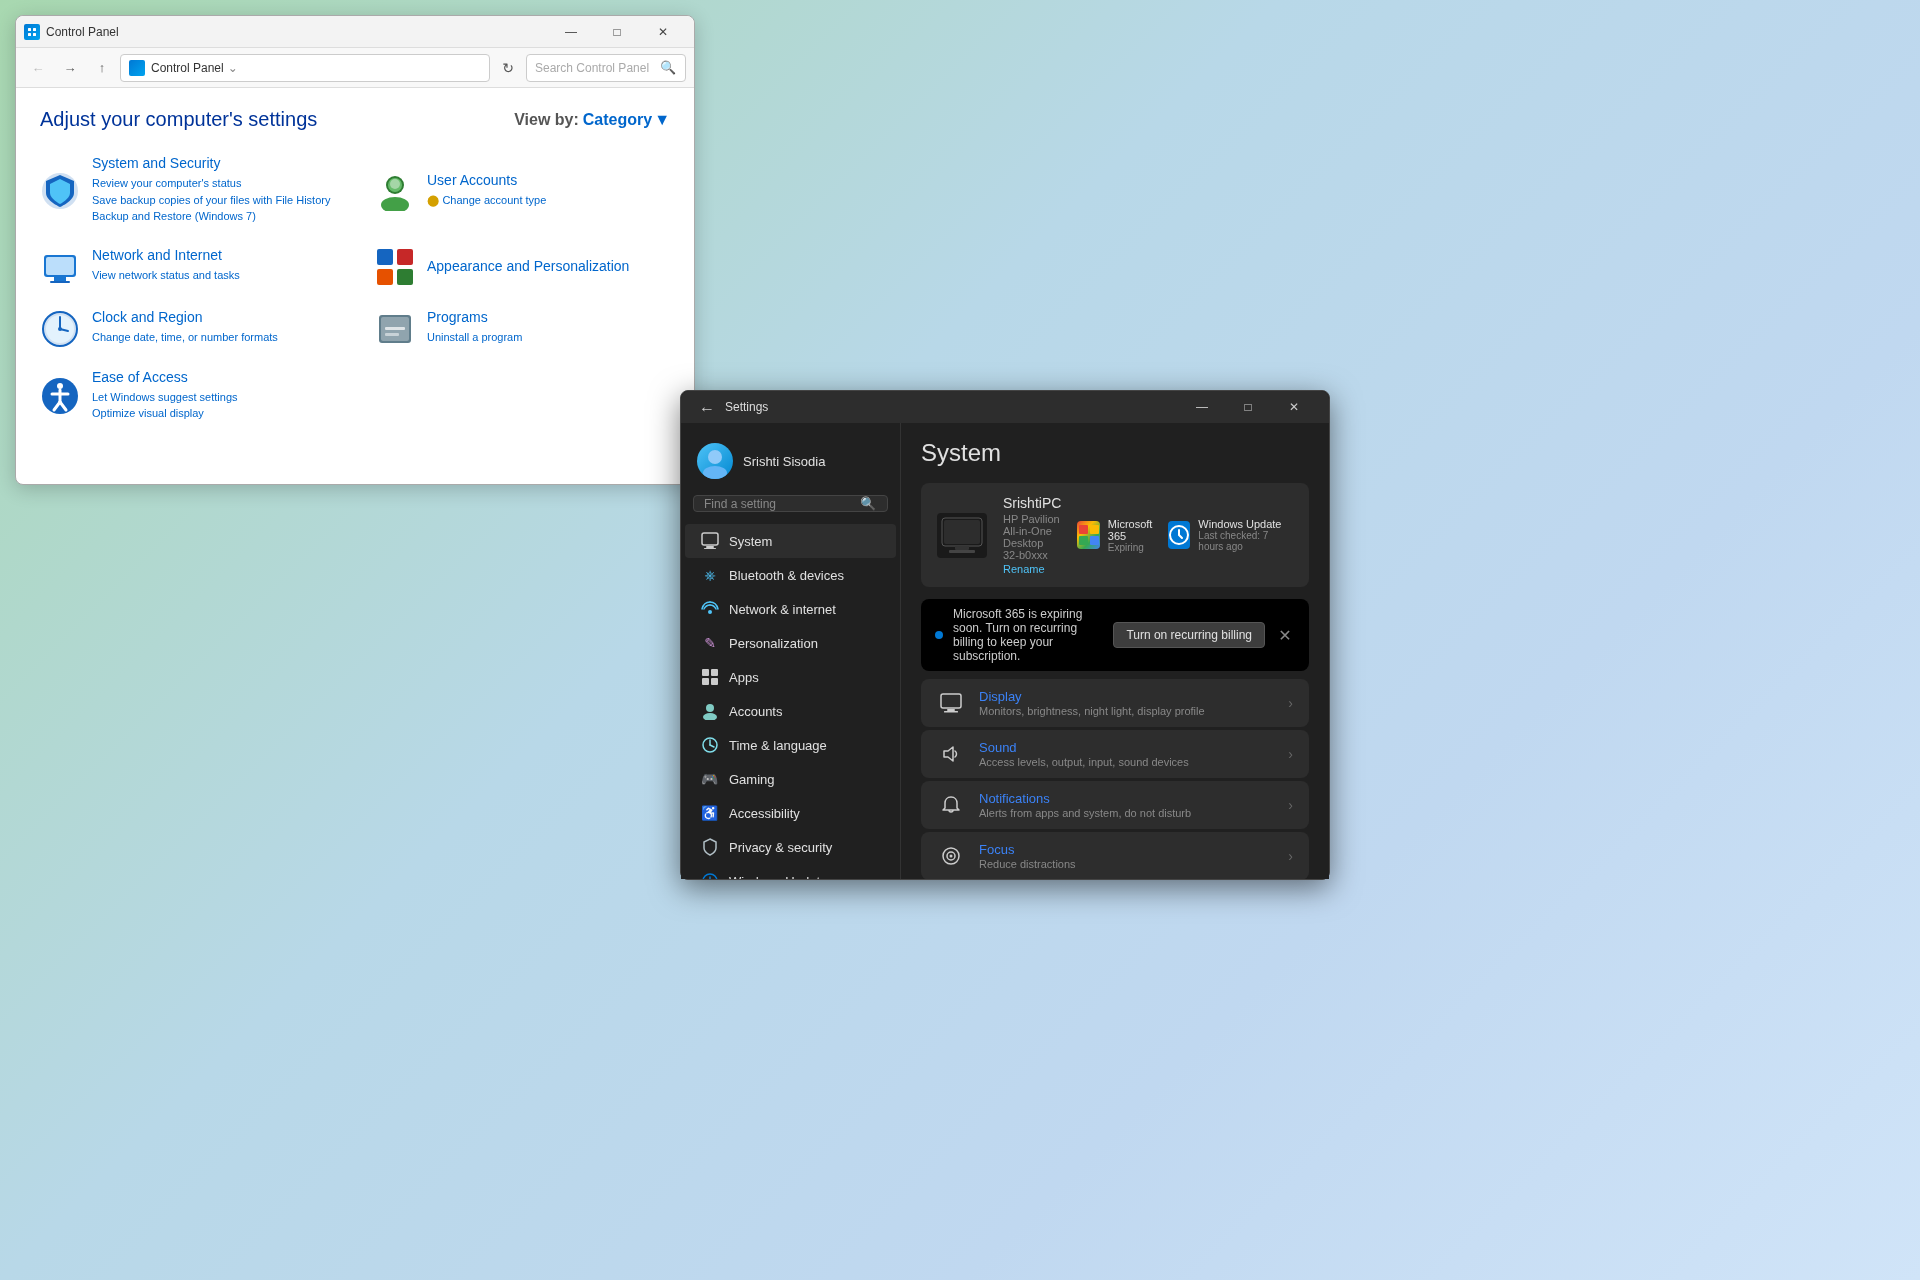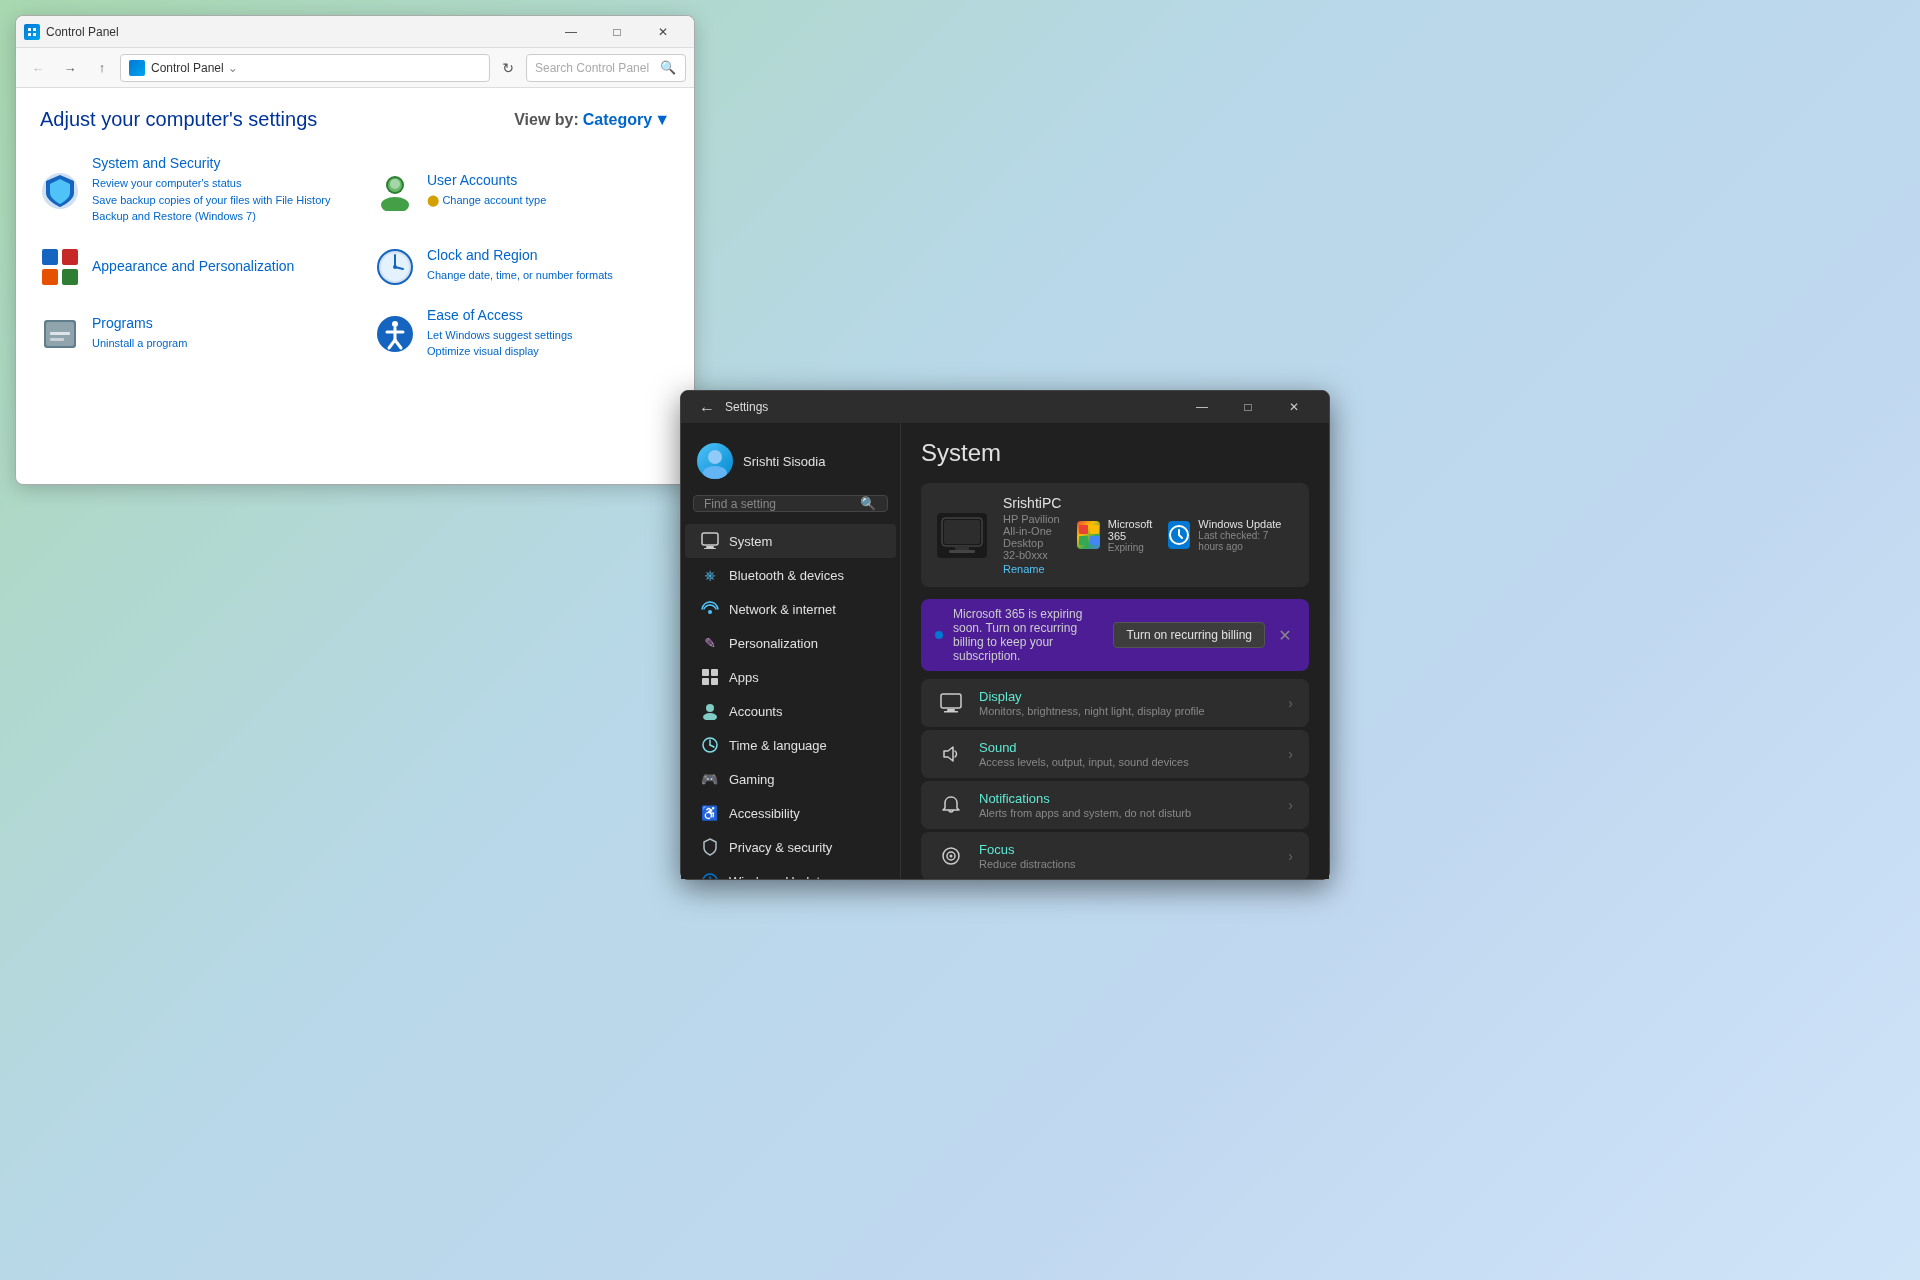--- a/index.html
+++ b/index.html
@@ -404,21 +404,21 @@
     }
     .sw-badge-icon.m365 { background: linear-gradient(135deg, #ea4335, #fbbc04, #34a853, #4285f4); }
     .sw-badge-icon.wu { background: #0078d4; color: white; }
     .sw-badge-text-primary { font-size: 11px; color: #e0e0e0; }
     .sw-badge-text-secondary { font-size: 10px; color: #888; }
 
     
     .sw-notification {
       margin: 4px 20px;
       padding: 8px 14px;
-      background: #4c1d95;
+      background: #000000;
       border-radius: 8px;
       display: flex;
       align-items: center;
       gap: 10px;
       flex-shrink: 0;
     }
     .sw-notif-dot {
       width: 8px;
       height: 8px;
       background: #0078d4;
@@ -472,21 +472,21 @@
       height: 28px;
       margin-right: 14px;
       display: flex;
       align-items: center;
       justify-content: center;
       font-size: 16px;
       color: #ccc;
       flex-shrink: 0;
     }
     .sw-setting-content { flex: 1; }
-    .sw-setting-title { font-size: 13px; color: #5eead4; }
+    .sw-setting-title { font-size: 13px; color: #3b82f6; }
     .sw-setting-subtitle { font-size: 11px; color: #888; margin-top: 1px; }
     .sw-setting-chevron { color: #666; font-size: 14px; }
 
     
     .sw-back-btn {
       width: 28px;
       height: 28px;
       border: none;
       background: transparent;
       color: #ccc;
@@ -585,20 +585,36 @@
         <div class="cp-cat-content">
           <div class="cp-cat-title">User Accounts</div>
           <div class="cp-cat-links">
             <span class="cp-cat-link">
               <span style="color:#d4a000;">⬤</span> <span>Change account type</span>
             </span>
           </div>
         </div>
       </div>
 
+      <div class="cp-category-item">
+        <div class="cp-cat-icon">
+          <svg viewBox="0 0 40 40" xmlns="http://www.w3.org/2000/svg">
+            <rect x="4" y="8" width="32" height="22" rx="3" fill="#1976d2"></rect>
+            <rect x="6" y="10" width="28" height="18" rx="2" fill="#bbdefb"></rect>
+            <rect x="14" y="30" width="12" height="4" fill="#1976d2"></rect>
+            <rect x="10" y="34" width="20" height="2" rx="1" fill="#1565c0"></rect>
+          </svg>
+        </div>
+        <div class="cp-cat-content">
+          <div class="cp-cat-title">Network and Internet</div>
+          <div class="cp-cat-links">
+            <span class="cp-cat-link">View network status and tasks</span>
+          </div>
+        </div>
+      </div>
 
       <div class="cp-category-item">
         <div class="cp-cat-icon">
           <svg viewBox="0 0 40 40" xmlns="http://www.w3.org/2000/svg">
             <rect x="2" y="2" width="16" height="16" rx="2" fill="#1565c0"></rect>
             <rect x="22" y="2" width="16" height="16" rx="2" fill="#c62828"></rect>
             <rect x="2" y="22" width="16" height="16" rx="2" fill="#e65100"></rect>
             <rect x="22" y="22" width="16" height="16" rx="2" fill="#2e7d32"></rect>
           </svg>
         </div>

